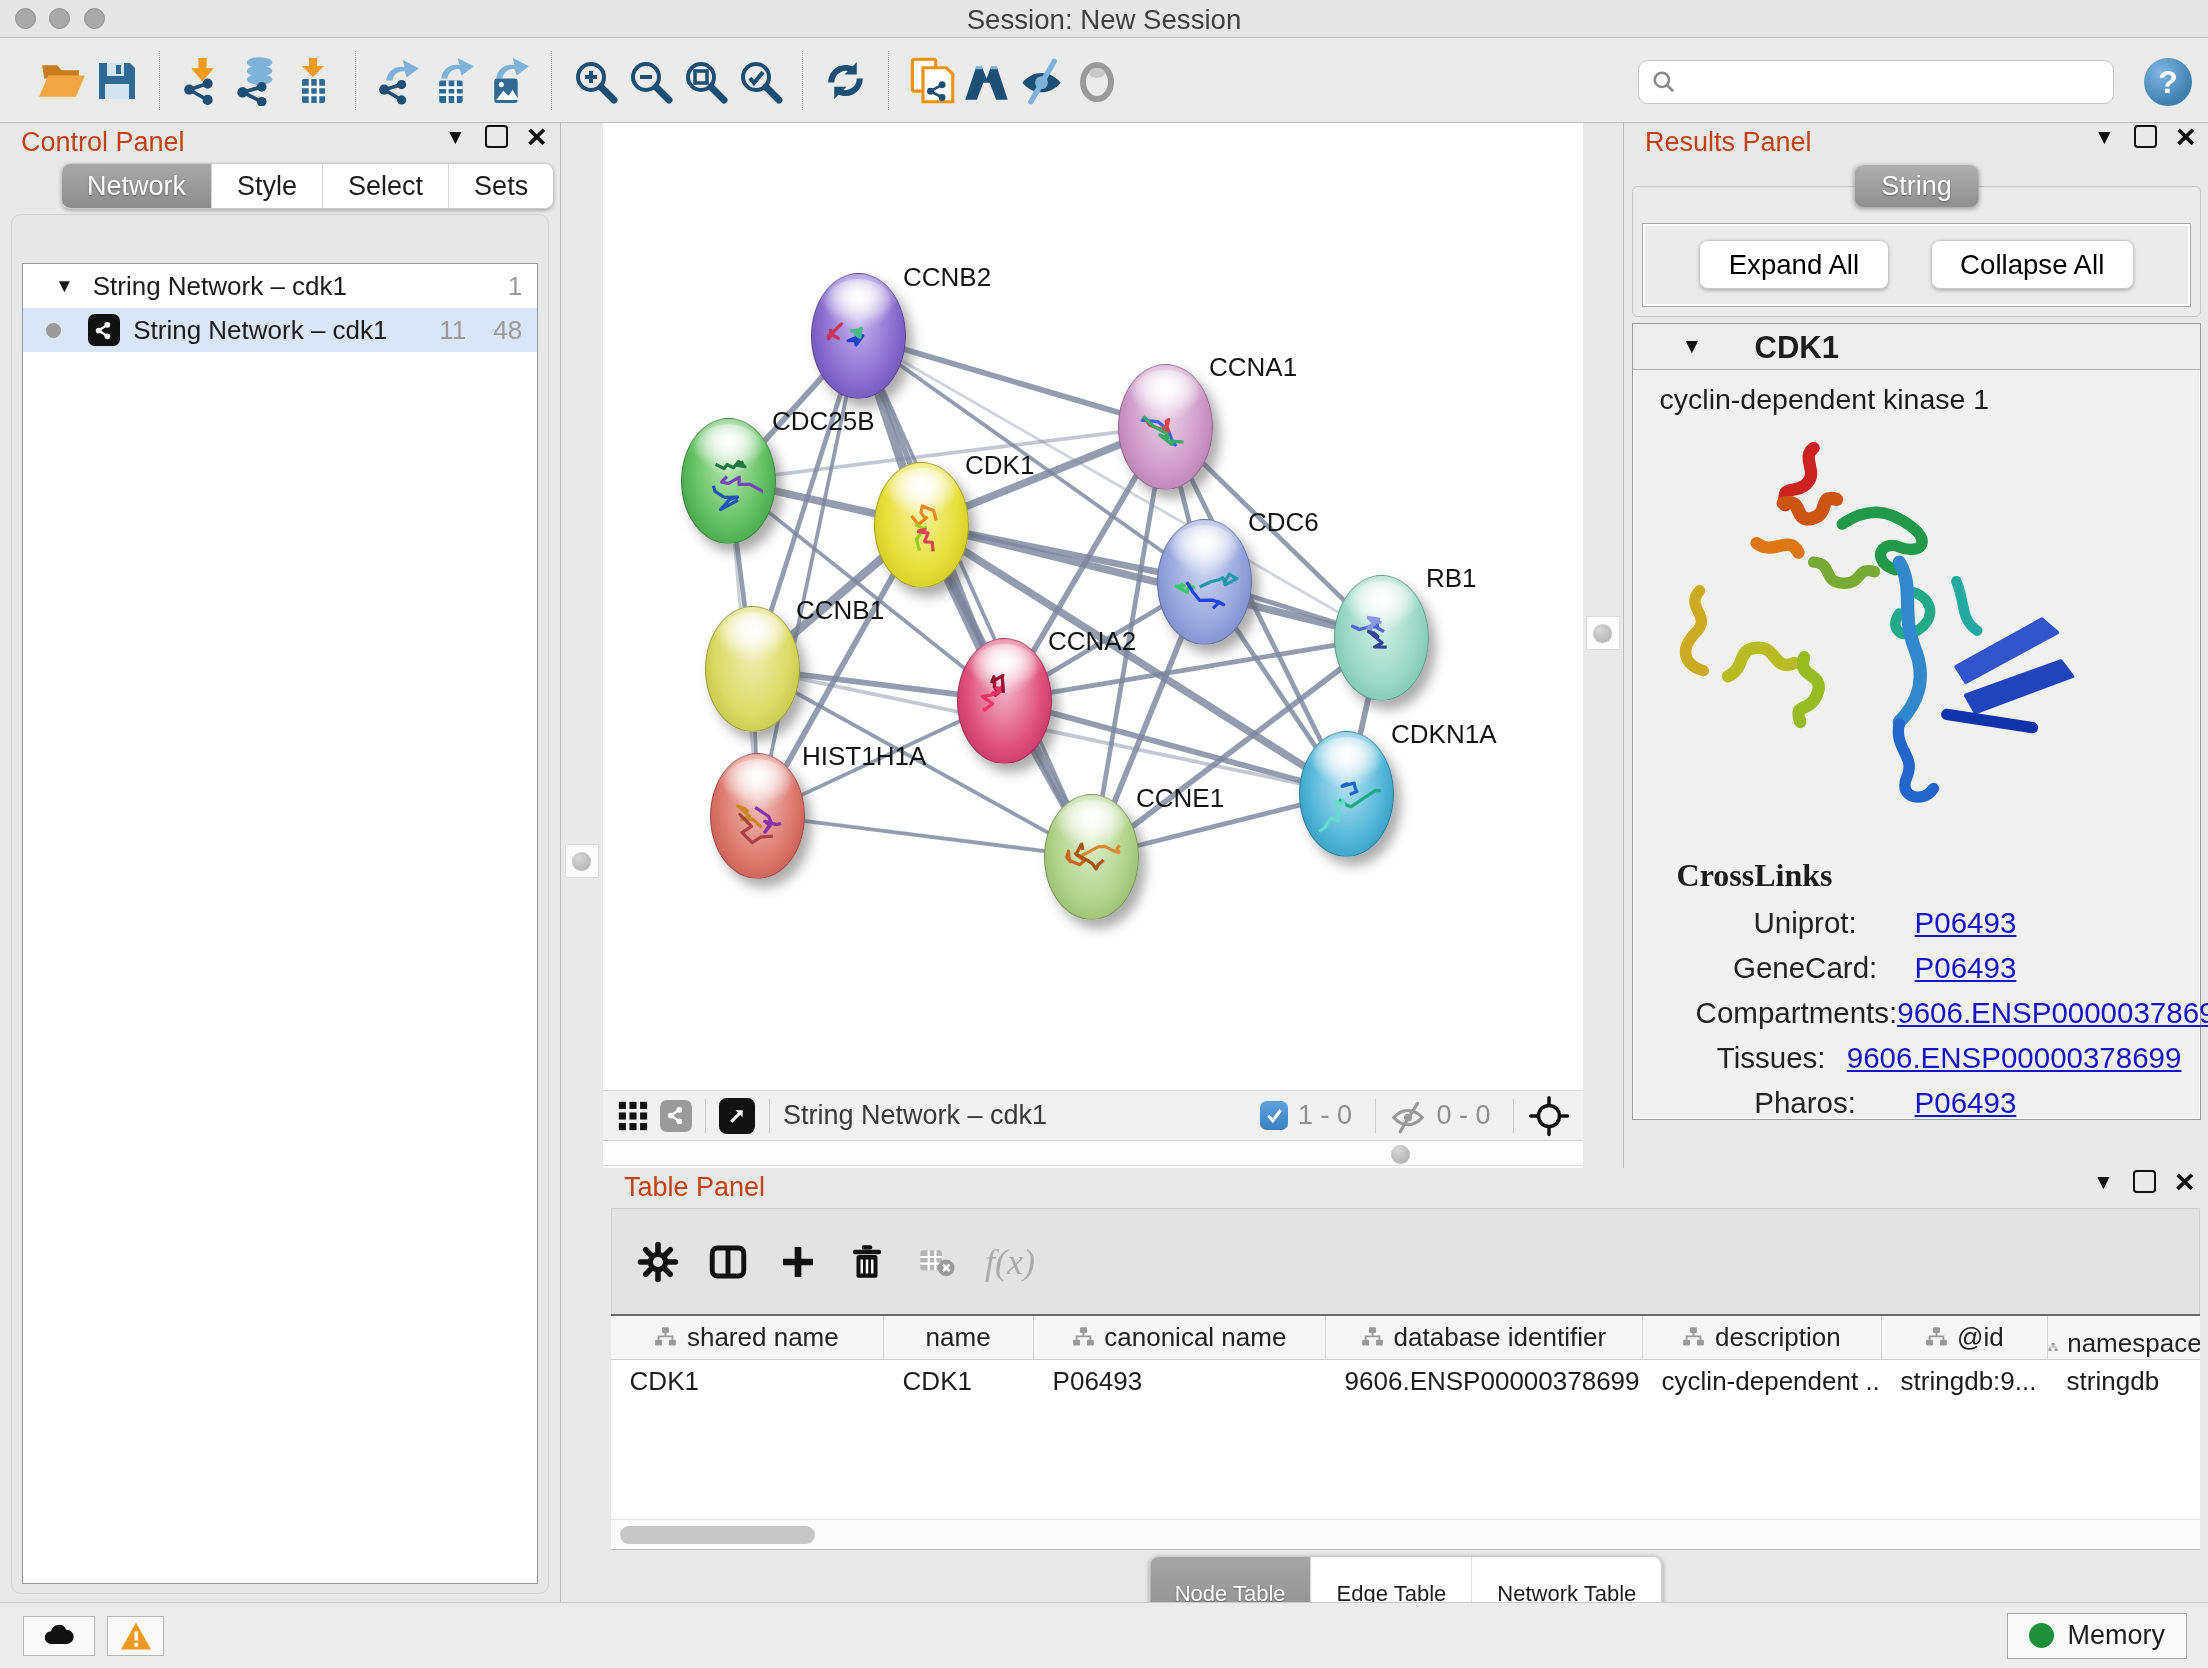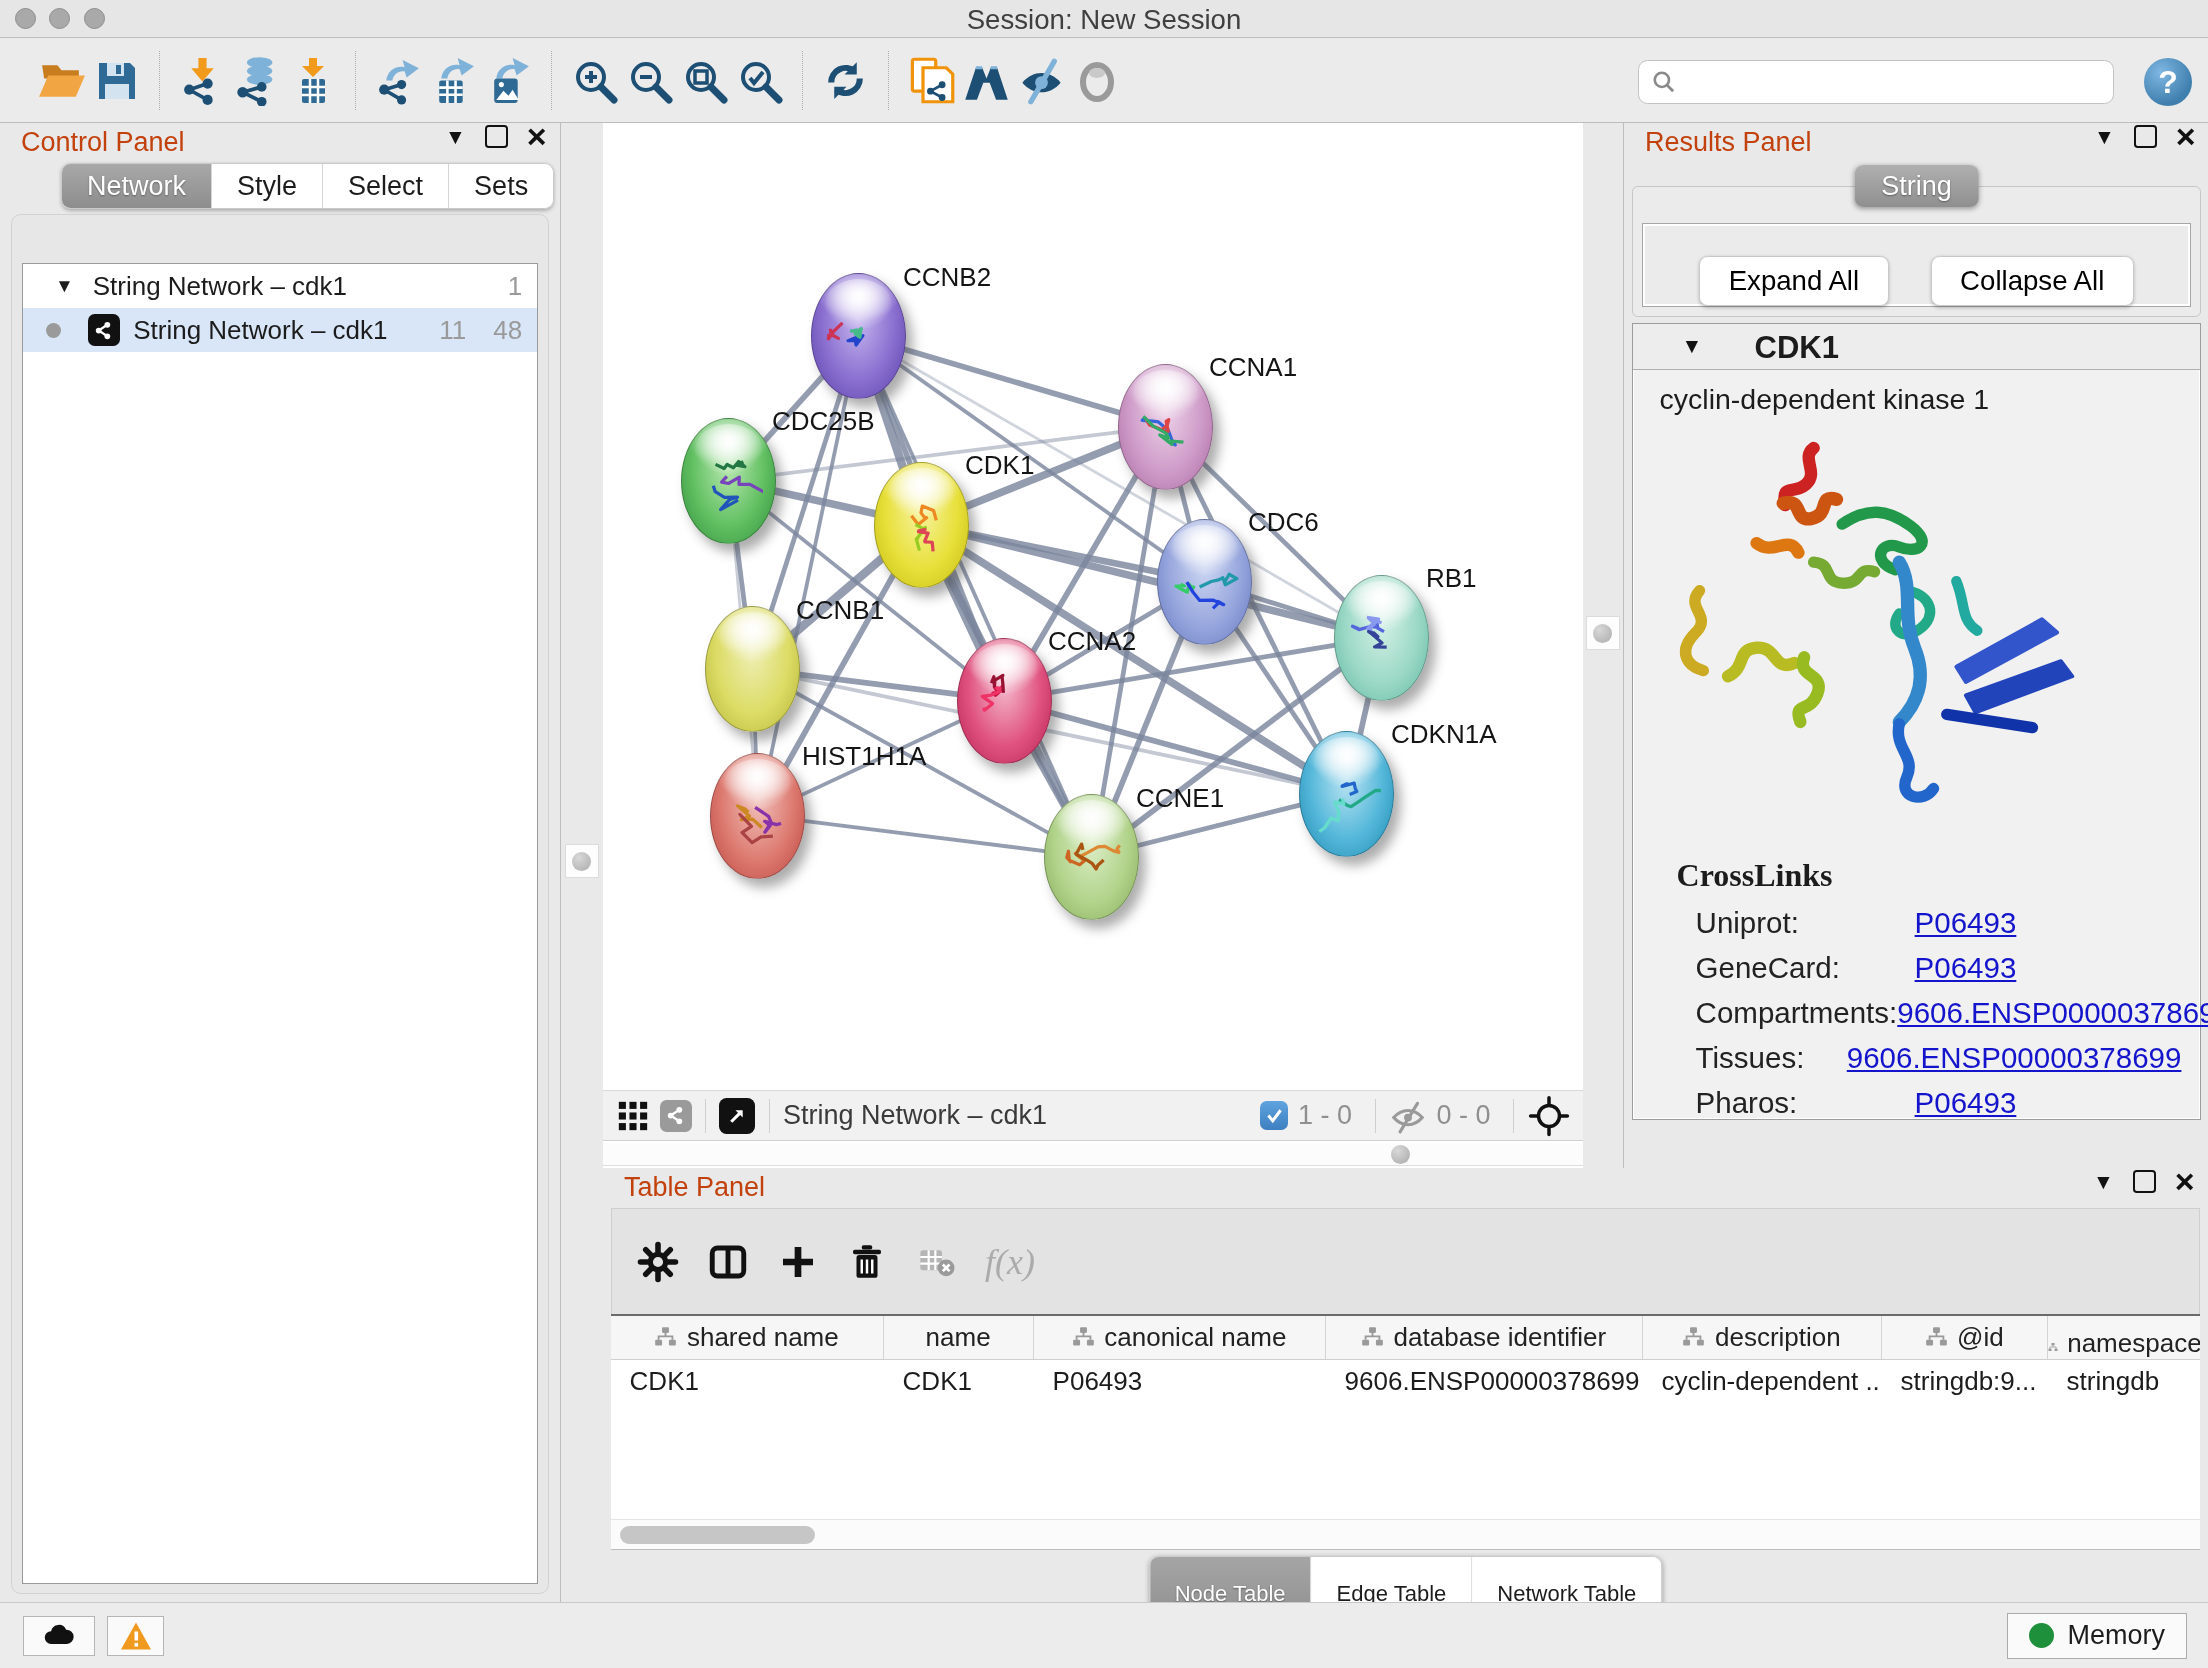--- a/index.html
+++ b/index.html
@@ -84,33 +84,33 @@
   
   .results-panel{position:absolute;left:1623px;top:123px;width:586px;height:1045px;background:#e9e9e9;
                  border-left:1px solid #bdbdbd;}
   .rp-tab{position:absolute;left:50%;transform:translateX(-50%);top:42px;z-index:3;
           background:linear-gradient(#b0b0b0,#8f8f8f);color:#fff;font-size:27px;
           padding:5.7px 27px;border-radius:8.6px;box-shadow:0 1.9px 4.8px rgba(0,0,0,.35);
           text-shadow:0 1px 1.9px rgba(0,0,0,.4);}
   .rp-groupbox{position:absolute;left:7.6px;right:7.6px;top:63px;height:131px;background:#ebebeb;
                border:1px solid #c6c6c6;border-radius:5.7px;}
   .rp-inner{position:absolute;left:9.5px;right:9.5px;top:36px;bottom:9.5px;border:1px solid #a6a6a6;
-            box-shadow:inset 0 0 0 1.9px #fff;display:flex;align-items:flex-end;justify-content:center;gap:42px;}
+            box-shadow:inset 0 0 0 1.9px #fff;display:flex;align-items:center;justify-content:center;gap:42px;}
   .rp-btn{background:#fff;border:1px solid #c8c8c8;border-radius:8.6px;font-size:27.6px;
           padding:7.6px 28.5px;box-shadow:0 1.9px 3.8px rgba(0,0,0,.22);}
   .rp-card{position:absolute;left:7.6px;right:7.6px;top:200px;height:797px;border:1.9px solid #9c9c9c;
            box-shadow:inset 0 0 0 1px #fff;background:#f1f1f1;}
   .rp-card-head{height:46px;background:#ededed;border-bottom:1px solid #b0b0b0;position:relative;}
   .rp-card-head .tri{position:absolute;left:49px;top:9.5px;}
   .rp-card-head .pname{position:absolute;left:122px;top:5.7px;font-size:31px;font-weight:bold;}
   .rp-desc{margin:13.3px 0 0 27px;font-size:28.5px;}
   .structure{position:absolute;left:38px;top:105px;}
   .xl-title{position:absolute;left:44px;top:533px;font-family:"Liberation Serif","DejaVu Serif",serif;
             font-weight:bold;font-size:32px;}
-  .xrows{position:absolute;left:63px;top:576px;right:19px;}
+  .xrows{position:absolute;left:63px;top:576px;right:19px;text-align:center;}
   .xrow{display:flex;height:45px;align-items:center;
         font-family:"Liberation Serif","DejaVu Serif",serif;font-size:29.5px;}
   .xlabel{width:219px;color:#222;}
   .xvalue{color:#1414cc;text-decoration:underline;}
   
   .table-panel{position:absolute;left:603px;top:1168px;width:1605px;height:434px;background:#e9e9e9;}
   .tp-toolbar{position:absolute;left:7.6px;right:7.6px;top:40px;height:107px;background:#e3e3e3;
               border:1px solid #cfcfcf;display:flex;align-items:center;gap:28.5px;padding-left:25px;}
   .fx{font-family:"Liberation Serif","DejaVu Serif",serif;font-style:italic;font-size:36px;color:#ababab;}
   .tablebox{position:absolute;left:7.6px;right:7.6px;top:146px;height:236px;background:#fff;

